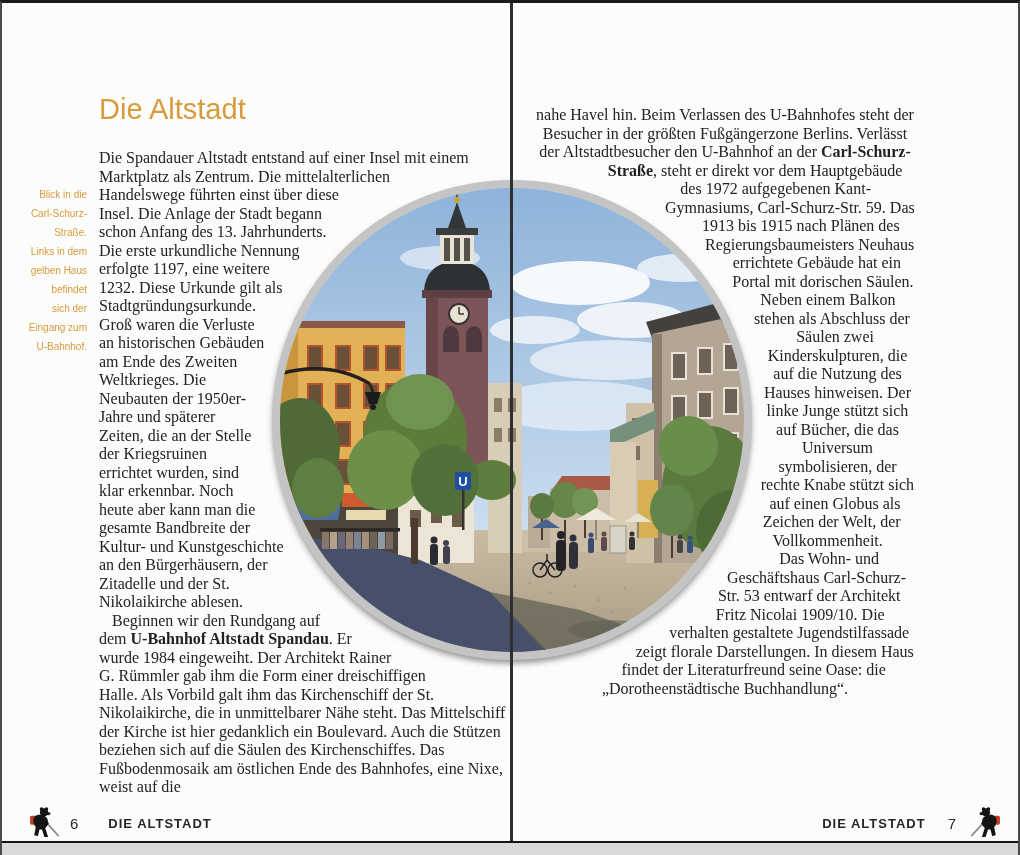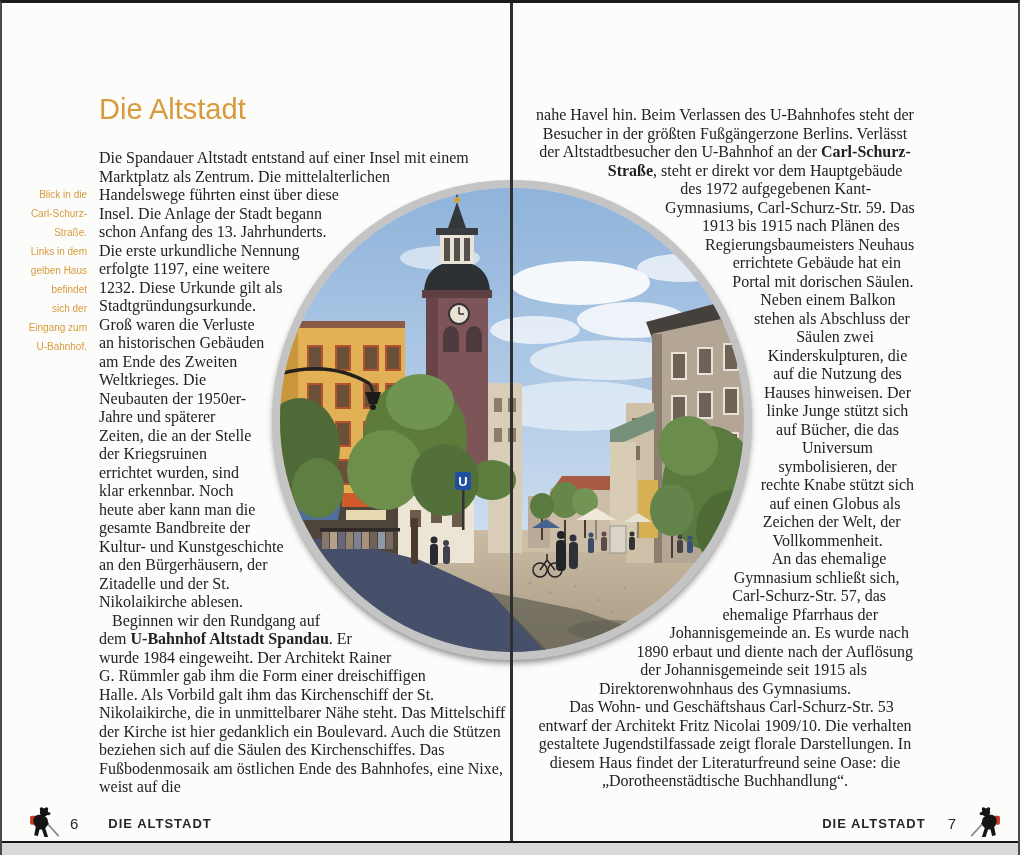--- a/index.html
+++ b/index.html
@@ -84,21 +84,20 @@
       <div class="spacer-r"></div>
       <p><span>Die Spandauer Altstadt entstand auf einer Insel mit einem Marktplatz als Zentrum. Die mittelalterlichen Handelswege führten einst über diese Insel. Die Anlage der Stadt begann schon Anfang des 13. Jahrhunderts. Die erste urkundliche Nennung erfolgte 1197, eine weitere 1232. Diese Urkunde gilt als Stadtgründungsurkunde. Groß waren die Verluste an historischen Gebäuden am Ende des Zweiten Weltkrieges. Die Neubauten der 1950er-Jahre und späterer Zeiten, die an der Stelle der Kriegsruinen errichtet wurden, sind klar erkennbar. Noch heute aber kann man die gesamte Bandbreite der Kultur- und Kunstgeschichte an den Bürgerhäusern, der Zitadelle und der St. Nikolaikirche ablesen.</span></p>
       <p class="indent"><span>Beginnen wir den Rundgang auf dem </span><span class="b">U-Bahnhof Altstadt Spandau</span><span>. Er wurde 1984 eingeweiht. Der Architekt Rainer G. Rümmler gab ihm die Form einer dreischiffigen Halle. Als Vorbild galt ihm das Kirchenschiff der St. Nikolaikirche, die in unmittelbarer Nähe steht. Das Mittelschiff der Kirche ist hier gedanklich ein Boulevard. Auch die Stützen beziehen sich auf die Säulen des Kirchenschiffes. Das Fußbodenmosaik am östlichen Ende des Bahnhofes, eine Nixe, weist auf die</span></p>
     </div>
   </div>
 
   <div>
     <div class="body-right">
       <div class="spacer-l"></div>
       <p class="centered"><span>nahe Havel hin. Beim Verlassen des U-Bahnhofes steht der Besucher in der größten Fußgängerzone Berlins. Verlässt der Altstadtbesucher den U-Bahnhof an der </span><span class="b">Carl-Schurz-Straße</span><span>, steht er direkt vor dem Hauptgebäude des 1972 aufgegebenen Kant-Gymnasiums, Carl-Schurz-Str. 59. Das 1913 bis 1915 nach Plänen des Regierungsbaumeisters Neuhaus errichtete Gebäude hat ein Portal mit dorischen Säulen. Neben einem Balkon stehen als Abschluss der Säulen zwei Kinderskulpturen, die auf die Nutzung des Hauses hinweisen. Der linke Junge stützt sich auf Bücher, die das Universum symbolisieren, der rechte Knabe stützt sich auf einen Globus als Zeichen der Welt, der Vollkommenheit.</span></p>
-      <p class="centered indent">An das ehemalige Gymnasium schließt sich, Carl-Schurz-Str. 57, das ehemalige Pfarrhaus der Johannisgemeinde an. Es wurde nach 1890 erbaut und diente nach der Auflösung der Johannisgemeinde seit 1915 als Direktorenwohnhaus des Gymnasiums.</p>
       <p class="leftal indent">Das Wohn- und Geschäftshaus Carl-Schurz-Str. 53 entwarf der Architekt Fritz Nicolai 1909/10. Die verhalten gestaltete Jugendstilfassade zeigt florale Darstellungen. In diesem Haus findet der Literaturfreund seine Oase: die „Dorotheenstädtische Buchhandlung“.</p>
     </div>
   </div>
 
   <div class="photo-circle">
     <svg viewBox="0 0 464 464" xmlns="http://www.w3.org/2000/svg">
       <defs>
         <linearGradient id="sky" x1="0" y1="0" x2="0" y2="1">
           <stop offset="0" stop-color="#8fb3da"></stop>
             <stop offset=".55" stop-color="#bad1e9"></stop>

